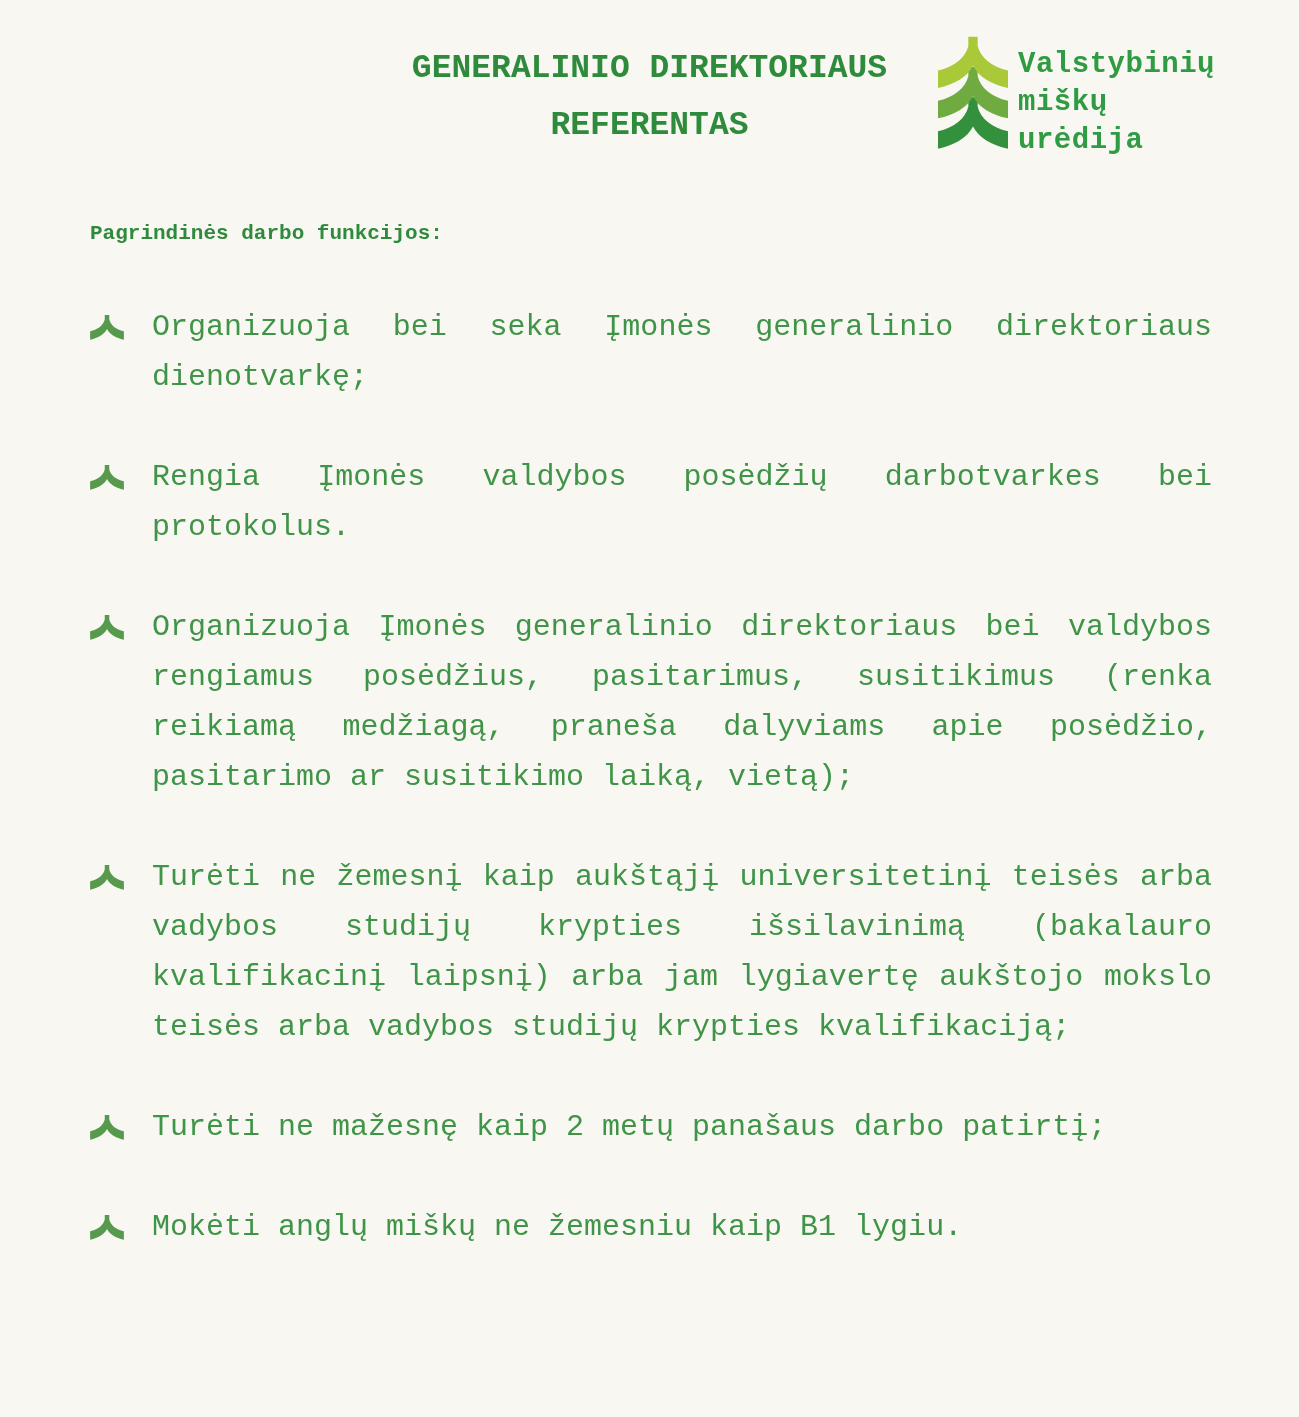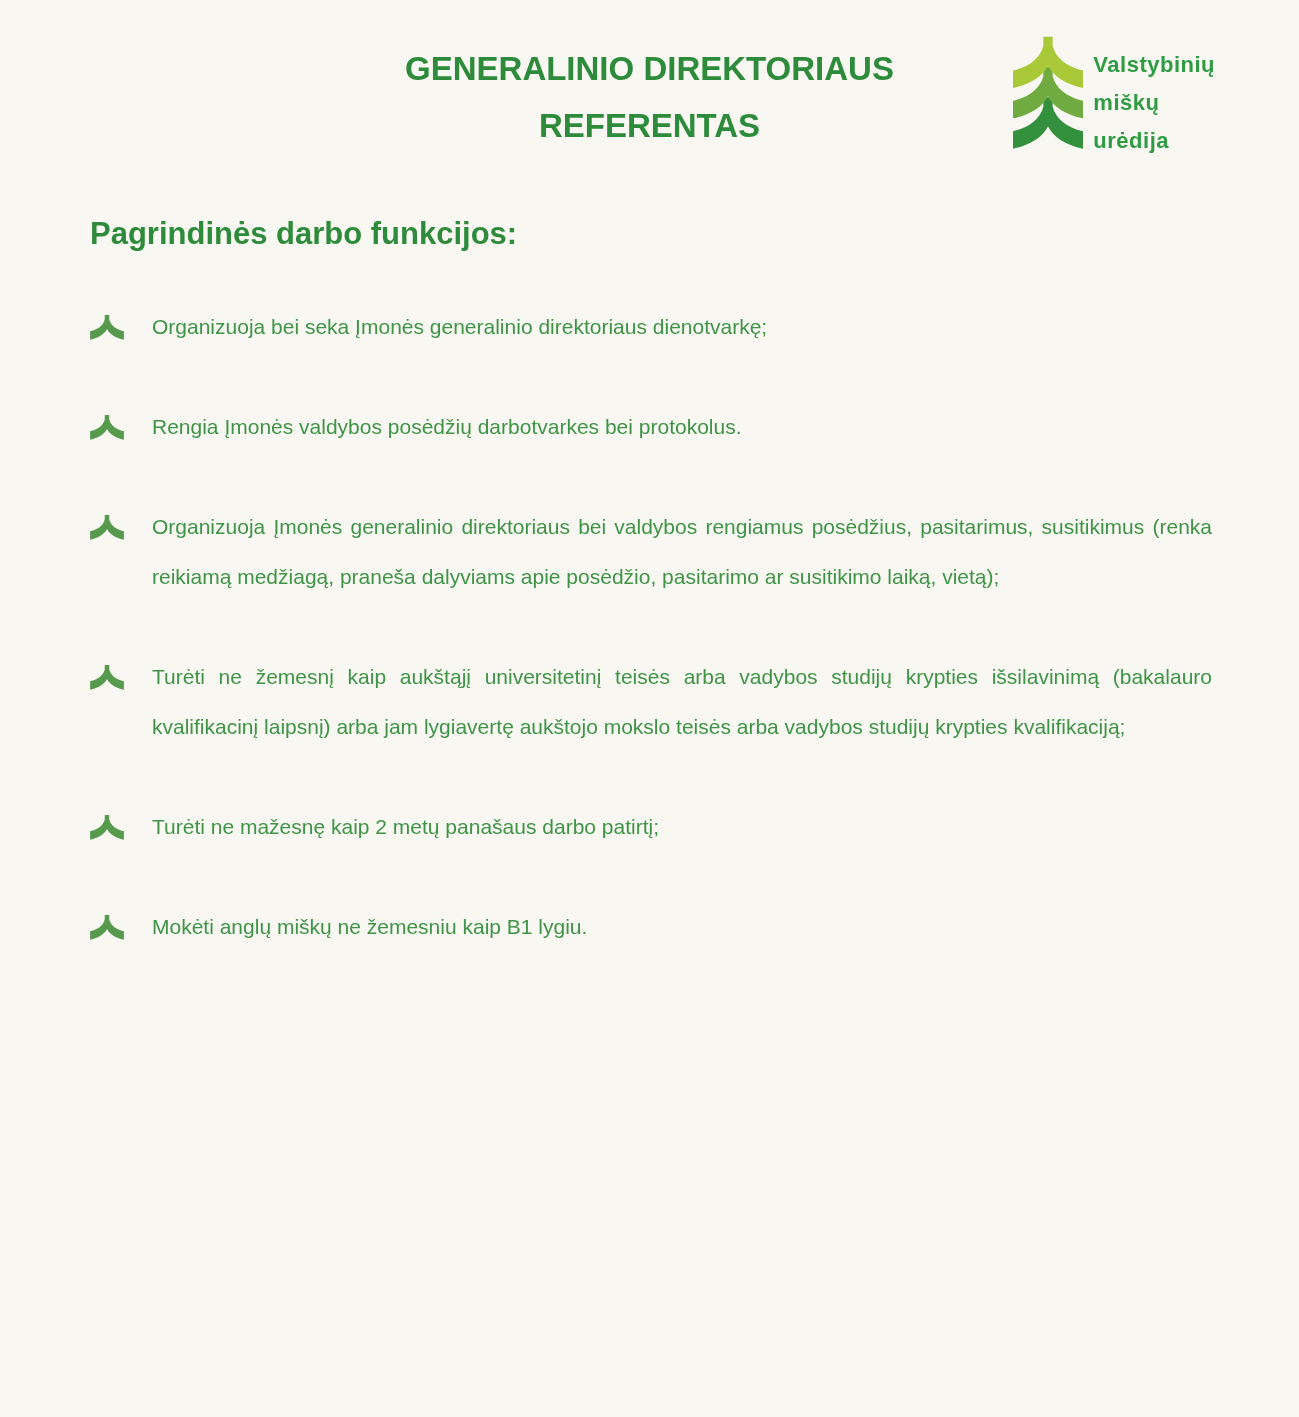--- a/index.html
+++ b/index.html
@@ -6,20 +6,21 @@
   body {
     background: #f8f7f2;
     font-family: "Liberation Sans", sans-serif;
   }
   .page {
     position: relative;
     width: 1299px;
     height: 1417px;
     background: #f8f7f2;
     overflow: hidden;
+    font-family: Liberation Mono, monospace;
   }
   .doc-title {
     margin: 40px 0 0 0;
     width: 100%;
     text-align: center;
     font-size: 33px;
     font-weight: bold;
     color: #2f8b3c;
     line-height: 57px;
   }
@@ -27,51 +28,51 @@
     position: absolute;
     top: 36px;
     right: 84px;
     display: flex;
     align-items: flex-start;
     gap: 10px;
   }
   .logo-tree { width: 70px; height: 118px; }
   .logo-text {
     padding-top: 10px;
-    font-size: 22px;
+    font-size: 29px;
     font-weight: bold;
     color: #2f9b43;
     line-height: 38px;
     letter-spacing: 0.5px;
   }
   .content {
     margin: 62px 87px 0 90px;
   }
   .section-heading {
     margin: 0;
-    font-size: 31px;
+    font-size: 21px;
     font-weight: bold;
     color: #2f8b3c;
     line-height: 36px;
   }
   .section-heading.indented { padding-left: 8px; }
   .section-heading.spaced { margin-top: 50px; }
   .items { margin: 0; padding: 0; list-style: none; }
   .item {
     display: flex;
     margin-top: 50px;
   }
   .item-icon {
     flex: 0 0 62px;
     padding-top: 13px;
   }
   .item-icon svg { width: 34px; height: 27px; display: block; }
   .item-text {
     flex: 1;
-    font-size: 21px;
+    font-size: 30px;
     color: #3f9447;
     line-height: 50px;
     text-align: justify;
   }
 </style>
 </head>
 <body>
 
 <div class="page">
 

